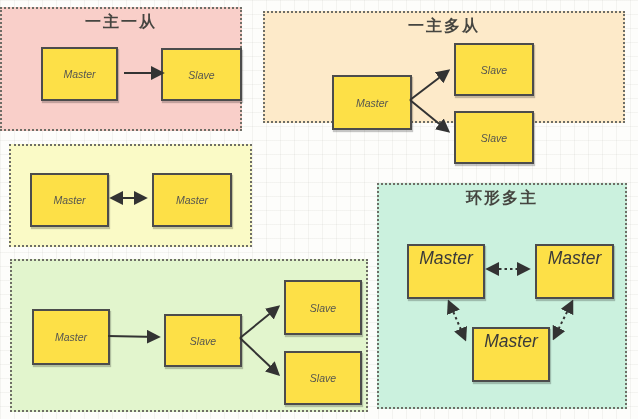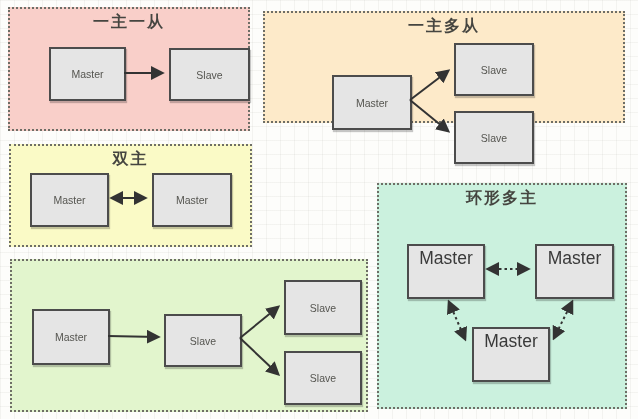--- a/index.html
+++ b/index.html
@@ -26,62 +26,62 @@
     position:absolute;
     left:0;right:0;top:3px;
     text-align:center;
     font-size:16px;
     font-weight:600;
     letter-spacing:2px;
     color:#454540;
   }
   .node{
     position:absolute;
-    background:#e5e5e5;
+    background:#fde047;
     border:2px solid #4c4c4c;
     box-sizing:border-box;
     box-shadow:1px 2px 1px rgba(0,0,0,0.22);
     display:flex;
     align-items:center;
     justify-content:center;
     font-size:10.5px;
     color:#555550;
+    font-style:italic;
   }
   .node-lg{
     font-size:17.5px;
     color:#3a3a3a;
     align-items:flex-start;
     padding-top:2px;
   }
   #arrows{
     position:absolute;
     left:0;top:0;
     pointer-events:none;
   }
 </style>
 </head>
 <body>
 
 <div id="canvas">
 
-  <div class="panel" style="left: 8px; top: 7px; width: 242px; height: 124px; background-color: rgb(249, 207, 201);">
+  <div class="panel" style="left: 0; top: 7px; width: 242px; height: 124px; background-color: rgb(249, 207, 201);">
     <div class="ptitle">一主一从</div>
     <div class="node" style="left:39px;top:38px;width:77px;height:54px">Master</div>
     <div class="node" style="left:159px;top:39px;width:81px;height:53px">Slave</div>
   </div>
 
   <div class="panel" style="left: 263px; top: 11px; width: 362px; height: 112px; background-color: rgb(253, 234, 201);">
     <div class="ptitle">一主多从</div>
     <div class="node" style="left:67px;top:62px;width:80px;height:55px">Master</div>
     <div class="node" style="left:189px;top:30px;width:80px;height:53px">Slave</div>
     <div class="node" style="left:189px;top:98px;width:80px;height:53px">Slave</div>
   </div>
 
   <div class="panel" style="left: 9px; top: 144px; width: 243px; height: 103px; background-color: rgb(250, 250, 198);">
-    <div class="ptitle">双主</div>
     <div class="node" style="left:19px;top:27px;width:79px;height:54px">Master</div>
     <div class="node" style="left:141px;top:27px;width:80px;height:54px">Master</div>
   </div>
 
   <div class="panel" style="left: 10px; top: 259px; width: 358px; height: 153px; background-color: rgb(226, 245, 205);">
     <div class="node" style="left:20px;top:48px;width:78px;height:56px">Master</div>
     <div class="node" style="left:152px;top:53px;width:78px;height:53px">Slave</div>
     <div class="node" style="left:272px;top:19px;width:78px;height:55px">Slave</div>
     <div class="node" style="left:272px;top:90px;width:78px;height:54px">Slave</div>
   </div>

